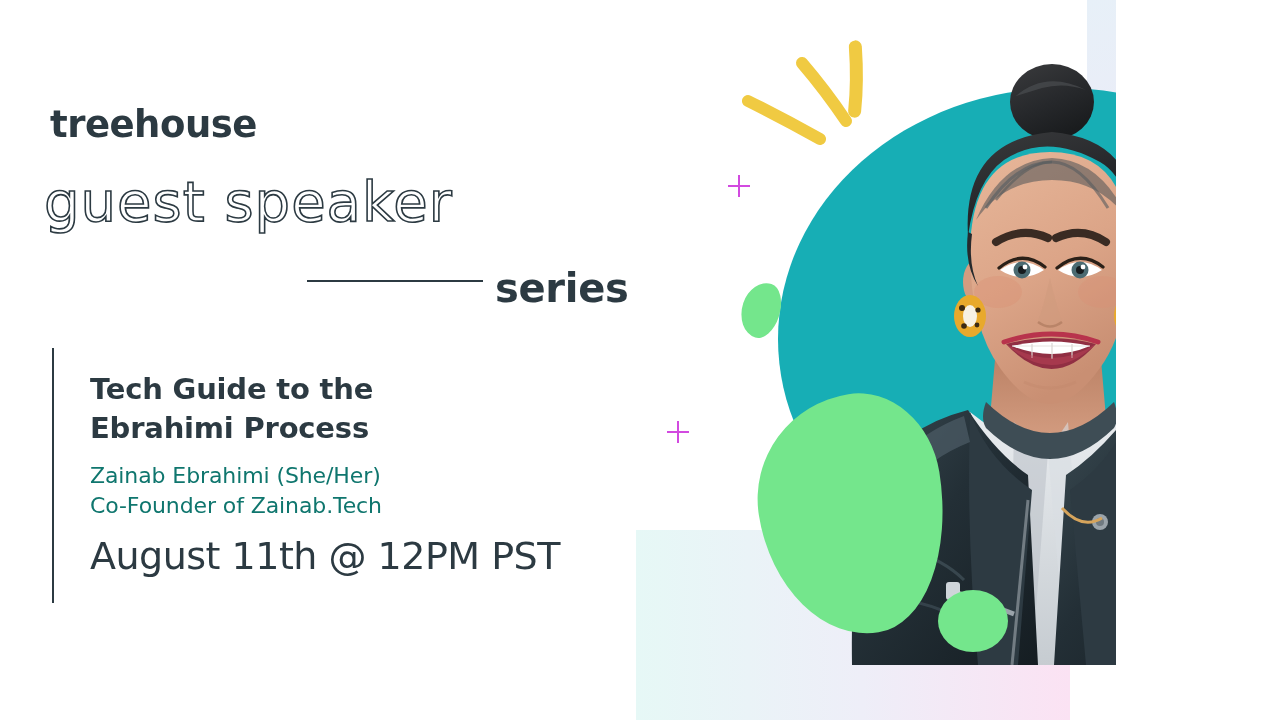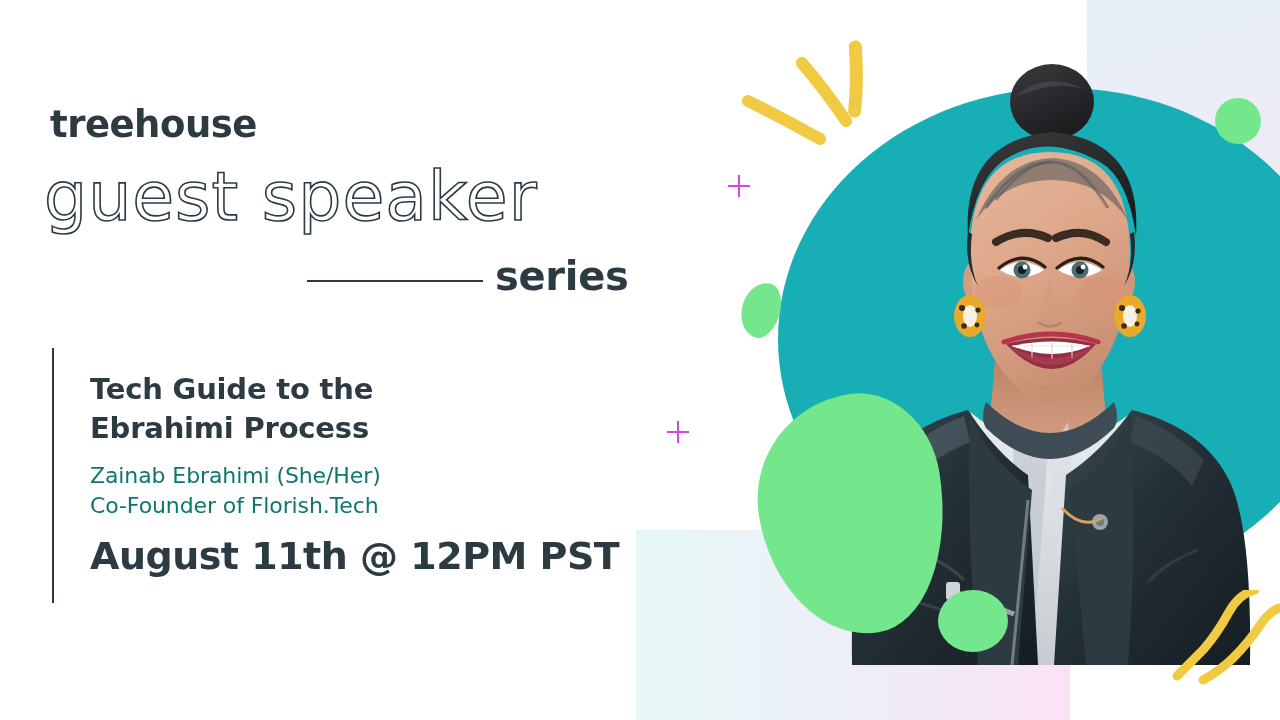--- a/index.html
+++ b/index.html
@@ -3,21 +3,21 @@
 <meta charset="utf-8">
 <title>Treehouse Guest Speaker Series</title>
 <style>
   html,body{margin:0;padding:0;}
   body{
     width:1280px;height:720px;overflow:hidden;
     background:#ffffff;
     font-family:"DejaVu Sans", sans-serif;
     position:relative;
   }
-  #stage{position:absolute;left:0;top:0;width:1280px;height:720px;overflow:hidden;background:#fff;}
+  #stage{position:absolute;left:0;top:0;width:1116px;height:720px;overflow:hidden;background:#fff;}
 
   
   .deco{position:absolute;}
 
   .panel-tr{
     left:1087px;top:0;width:193px;height:400px;
     background:linear-gradient(160deg,#e7f0f8 0%,#ecebf7 45%,#f7e8f3 100%);
   }
   .panel-bl{
     left:636px;top:530px;width:434px;height:190px;
@@ -66,49 +66,49 @@
 
   
   .txt{position:absolute;color:#2c3a42;}
 
   .brand{
     left:50px;top:106px;
     font-size:37px;font-weight:600;letter-spacing:-0.5px;line-height:1;
     font-family:"DejaVu Sans", sans-serif;
   }
   .headline{
-    left:44px;top:163px;
-    font-size:68px;font-weight:400;line-height:1;letter-spacing:1px;
+    left:44px;top:174px;
+    font-size:56px;font-weight:400;line-height:1;letter-spacing:1px;
     color:transparent;
     -webkit-text-stroke:1.6px #2c3a42;
     font-family:"DejaVu Sans", sans-serif;
   }
   .rule{
     left:307px;top:280px;width:176px;height:2px;background:#2c3a42;
   }
   .series{
-    left:495px;top:256px;
+    left:495px;top:268px;
     font-size:40px;font-weight:600;letter-spacing:-0.3px;line-height:1;
   }
 
   .vbar{left:52px;top:348px;width:2px;height:255px;background:#2c3a42;}
 
   .talk-title{
     left:90px;top:370px;width:470px;
     font-size:29px;font-weight:600;line-height:1.33;letter-spacing:-0.2px;
   }
   .speaker{
     left:90px;top:461px;
     font-size:22px;font-weight:400;line-height:1.35;letter-spacing:-0.1px;
     color:#0f766e;
   }
   .speaker div{white-space:nowrap;}
   .datetime{
     left:90px;top:537px;
-    font-size:38px;font-weight:700;letter-spacing:-0.5px;line-height:1;
+    font-size:38px;font-weight:400;letter-spacing:-0.5px;line-height:1;
   }
 </style>
 </head>
 <body>
 
 <div id="stage">
 
   <div class="deco panel-tr"></div>
   <div class="deco panel-bl"></div>
 
@@ -301,18 +301,18 @@
 
   <div class="deco vbar"></div>
 
   <div class="txt talk-title">
     <div>Tech Guide to the</div>
     <div>Ebrahimi Process</div>
   </div>
 
   <div class="txt speaker">
     <div>Zainab Ebrahimi (She/Her)</div>
-    <div>Co-Founder of Florish.Tech</div>
+    <div>Co-Founder of Zainab.Tech</div>
   </div>
 
   <div class="txt datetime">August 11th @ 12PM PST</div>
 
 </div>
 
 </body></html>

